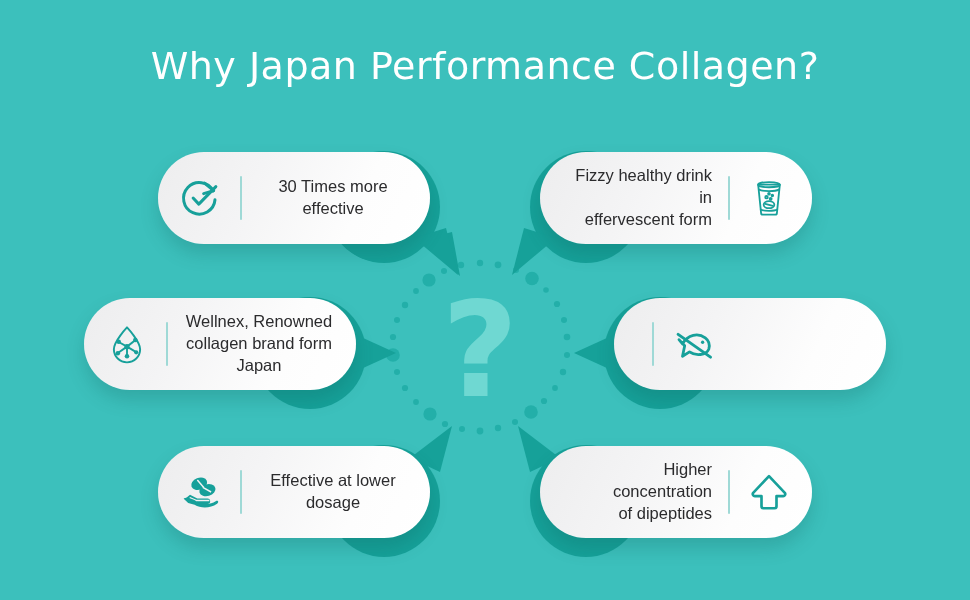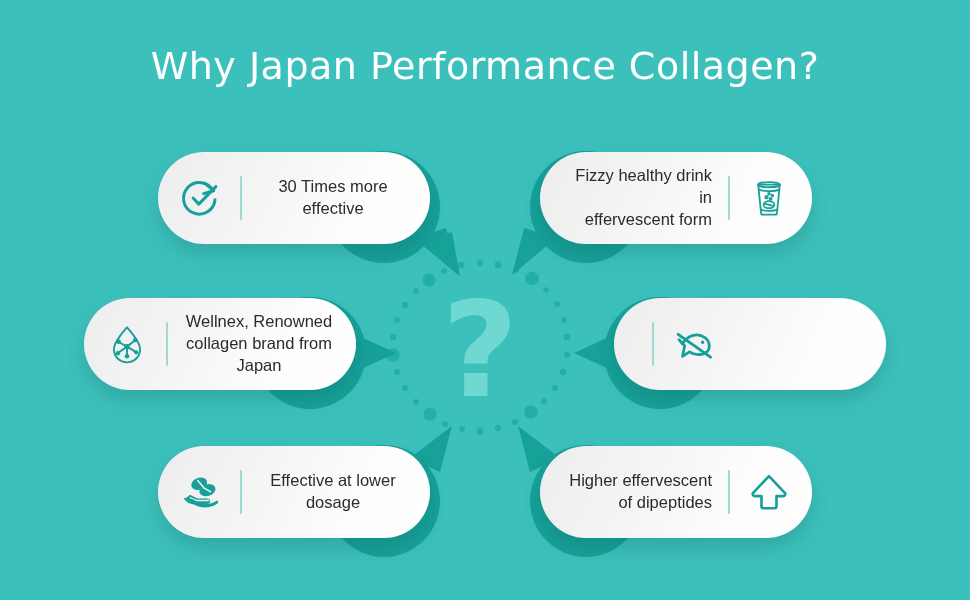--- a/index.html
+++ b/index.html
@@ -212,21 +212,21 @@
           <circle cx="14.5" cy="21.5" r="2.6" fill="currentColor" stroke="none"></circle>
           <circle cx="33.5" cy="19.5" r="2.6" fill="currentColor" stroke="none"></circle>
           <circle cx="24" cy="27" r="3" fill="currentColor" stroke="none"></circle>
           <circle cx="13.5" cy="34.5" r="2.6" fill="currentColor" stroke="none"></circle>
           <circle cx="24" cy="38" r="2.6" fill="currentColor" stroke="none"></circle>
           <circle cx="34.5" cy="33.5" r="2.4" fill="currentColor" stroke="none"></circle>
         </svg>
       </div>
       <div class="bubble-divider"></div>
       <div class="bubble-text">Wellnex, Renowned
-collagen brand from Japan</div>
+collagen brand form Japan</div>
     </div>
   </div>
 
   <div class="bubble left" id="bubble-bottom-left">
     <svg class="bubble-tail" viewBox="0 0 340 142">
       <circle cx="232" cy="71" r="56" fill="#16A199"></circle>
       <path d="M258 28 L300 -4 L288 42 Z" fill="#16A199"></path>
     </svg>
     <div class="bubble-card">
       <div class="bubble-icon">
@@ -290,21 +290,21 @@
       </div>
     </div>
   </div>
 
   <div class="bubble right" id="bubble-bottom-right">
     <svg class="bubble-tail" viewBox="0 0 340 142">
       <circle cx="108" cy="71" r="56" fill="#16A199"></circle>
       <path d="M82 28 L40 -4 L52 42 Z" fill="#16A199"></path>
     </svg>
     <div class="bubble-card">
-      <div class="bubble-text">Higher effervescent
+      <div class="bubble-text">Higher concentration
 of dipeptides</div>
       <div class="bubble-divider"></div>
       <div class="bubble-icon">
         <svg width="40" height="42" viewBox="0 0 48 48" fill="none" stroke="currentColor" stroke-width="3.2" stroke-linecap="round" stroke-linejoin="round">
           <path d="M24 5 L43 25 a2.5 2.5 0 0 1 -2 4 L33 29 L33 41
                    a2.5 2.5 0 0 1 -2.5 2.5 L17.5 43.5 A2.5 2.5 0 0 1 15 41
                    L15 29 L7 29 a2.5 2.5 0 0 1 -2 -4 Z"></path>
         </svg>
       </div>
     </div>

